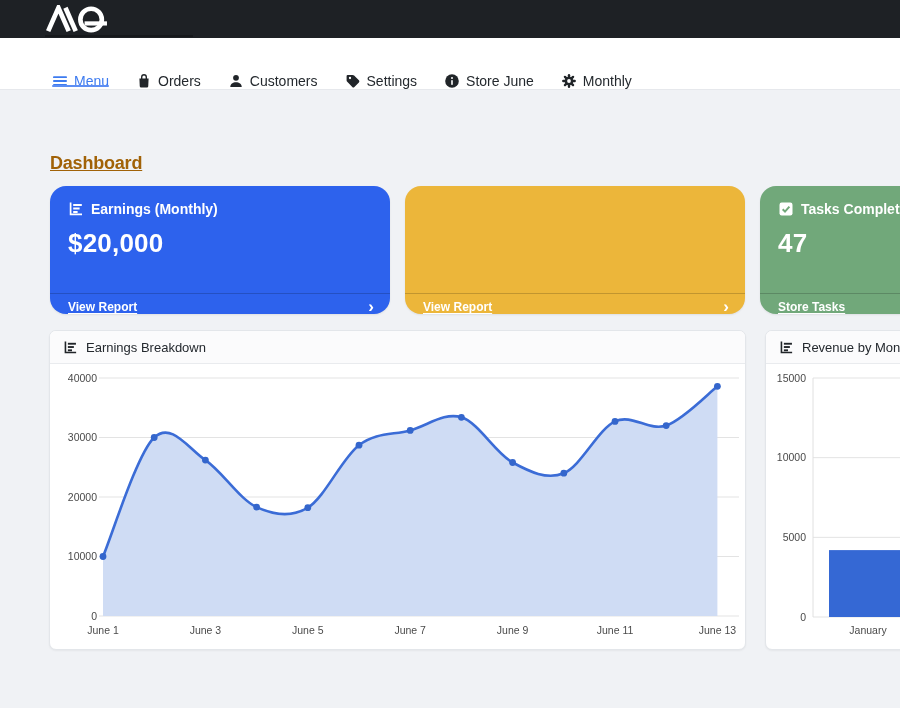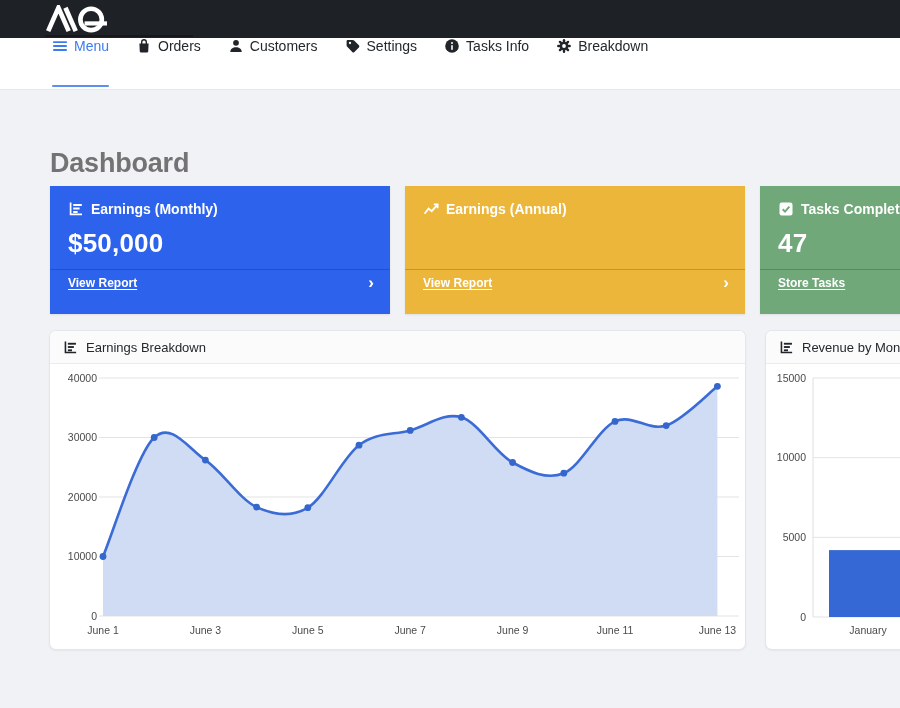--- a/index.html
+++ b/index.html
@@ -7,40 +7,40 @@
   body { font-family:"Liberation Sans", sans-serif; background:#f0f2f5; position:relative; }
 
   
   .topbar { position:relative; height:38px; background:#1e2125; }
   .logo { position:absolute; left:45px; top:5px; height:28px; }
   .logo-underline { position:absolute; left:45px; bottom:1px; width:148px; height:2px; background:#16181b; }
 
   
   .navbar { height:52px; background:#ffffff; border-bottom:1px solid #e6e8ec;
             display:flex; align-items:center; padding-left:52px; gap:27px; }
-  .nav-item { position:relative; height:100%; display:flex; align-items:flex-start; gap:6px;
+  .nav-item { position:relative; height:100%; display:flex; align-items:flex-end; gap:6px;
               font-size:14px; color:#24292e; cursor:pointer; }
   .nav-item svg { display:block; }
   .nav-item.active { color:#3d7bf0; }
   .active-underline { position:absolute; left:0; right:0; bottom:2px; height:2px;
                       background:#5d8ef3; border-radius:1px; }
 
   
-  .page-title { font-size:27px; font-weight:700; color:#737373; letter-spacing:-0.2px;
-                margin:58px 0 0 50px; line-height:30px; }
+  .page-title { font-size:18px; font-weight:700; color:#a16207; letter-spacing:-0.2px;
+                margin:58px 0 0 50px; line-height:30px;text-decoration:underline; }
 
   .cards-row { display:flex; gap:15px; margin:8px 0 0 50px; width:1200px; }
-  .stat-card { width:340px; height:128px; border-radius:0; color:#ffffff;
+  .stat-card { width:340px; height:128px; border-radius:16px; color:#ffffff;
                display:flex; flex-direction:column; box-shadow:0 1px 2px rgba(0,0,0,.08); }
   .stat-title { display:flex; align-items:center; gap:7px; padding:15px 18px 0 18px;
                 font-size:14px; font-weight:700; }
   .stat-value { padding:0 18px; margin-top:11px; font-size:26px; font-weight:700; letter-spacing:.2px; }
   .stat-footer { margin-top:auto; border-top:1px solid rgba(0,0,0,.18);
                  display:flex; align-items:center; justify-content:space-between;
-                 padding:6px 16px 24px 18px; cursor:pointer; }
+                 padding:6px 16px 0 18px; cursor:pointer; }
   .stat-link { font-size:12px; font-weight:700; text-decoration:underline; text-underline-offset:2px; }
   .stat-chevron { font-size:17px; line-height:14px; font-weight:700; }
 
   .charts-row { display:flex; gap:19px; margin:16px 0 0 49px; width:1200px; }
   .chart-card { background:#ffffff; border:1px solid #e3e6ea; border-radius:7px;
                 box-shadow:0 1px 2px rgba(0,0,0,.05); overflow:hidden; }
   .chart-card.wide { width:697px; height:320px;text-align:center; }
   .chart-card.narrow { width:340px; height:320px; }
   .chart-header { height:33px; background:#fbfbfc; border-bottom:1px solid #e9ebee;
                   display:flex; align-items:center; gap:8px; padding-left:13px;
@@ -102,35 +102,35 @@
     </svg>
     <span>Settings</span>
   </div>
 
   <div class="nav-item">
     <svg width="16" height="16" viewBox="0 0 16 16">
       <circle cx="8" cy="8" r="6.8" fill="#212529"></circle>
       <circle cx="8" cy="4.9" r="1" fill="#ffffff"></circle>
       <rect x="7.2" y="6.9" width="1.6" height="5.2" rx=".8" fill="#ffffff"></rect>
     </svg>
-    <span>Tasks Info</span>
+    <span>Store June</span>
   </div>
 
   <div class="nav-item">
     <svg width="16" height="16" viewBox="0 0 16 16">
       <g fill="#212529">
         <rect x="6.8" y="1.1" width="2.4" height="13.8" rx="1.2"></rect>
         <rect x="6.8" y="1.1" width="2.4" height="13.8" rx="1.2" transform="rotate(45 8 8)"></rect>
         <rect x="6.8" y="1.1" width="2.4" height="13.8" rx="1.2" transform="rotate(90 8 8)"></rect>
         <rect x="6.8" y="1.1" width="2.4" height="13.8" rx="1.2" transform="rotate(135 8 8)"></rect>
         <circle cx="8" cy="8" r="4.3"></circle>
       </g>
       <circle cx="8" cy="8" r="1.9" fill="#ffffff"></circle>
     </svg>
-    <span>Breakdown</span>
+    <span>Monthly</span>
   </div>
 </div>
 
 <div>
 
   <h1 class="page-title">Dashboard</h1>
 
   <div class="cards-row">
 
     <div class="stat-card" style="background: rgb(45, 98, 237);">
@@ -138,35 +138,28 @@
         <svg width="16" height="16" viewBox="0 0 16 16">
           <path d="M2.6 1.5 V13.4 H14" fill="none" stroke="#ffffff" stroke-width="1.7"></path>
           <g fill="#ffffff">
               <rect x="5.2" y="3" width="8.6" height="2"></rect>
               <rect x="5.2" y="6.5" width="6.4" height="2"></rect>
               <rect x="5.2" y="10" width="4.4" height="2"></rect>
             </g>
         </svg>
         <span>Earnings (Monthly)</span>
       </div>
-      <div class="stat-value">$50,000</div>
+      <div class="stat-value">$20,000</div>
       <div class="stat-footer">
         <span class="stat-link">View Report</span>
         <span class="stat-chevron">›</span>
       </div>
     </div>
 
     <div class="stat-card" style="background: rgb(236, 182, 58);">
-      <div class="stat-title">
-        <svg width="16" height="16" viewBox="0 0 16 16">
-          <path d="M1.5 12.8 L5.6 7.6 L8.7 10.2 L14.5 3.6" fill="none" stroke="#ffffff" stroke-width="1.8"></path>
-          <path d="M10.8 3.4 h3.8 v3.8" fill="none" stroke="#ffffff" stroke-width="1.8"></path>
-        </svg>
-        <span>Earnings (Annual)</span>
-      </div>
       <div class="stat-footer">
         <span class="stat-link">View Report</span>
         <span class="stat-chevron">›</span>
       </div>
     </div>
 
     <div class="stat-card" style="background: rgb(113, 168, 122);">
       <div class="stat-title">
         <svg width="16" height="16" viewBox="0 0 16 16">
           <rect x="1.5" y="1.5" width="13" height="13" rx="2.2" fill="#ffffff"></rect>

